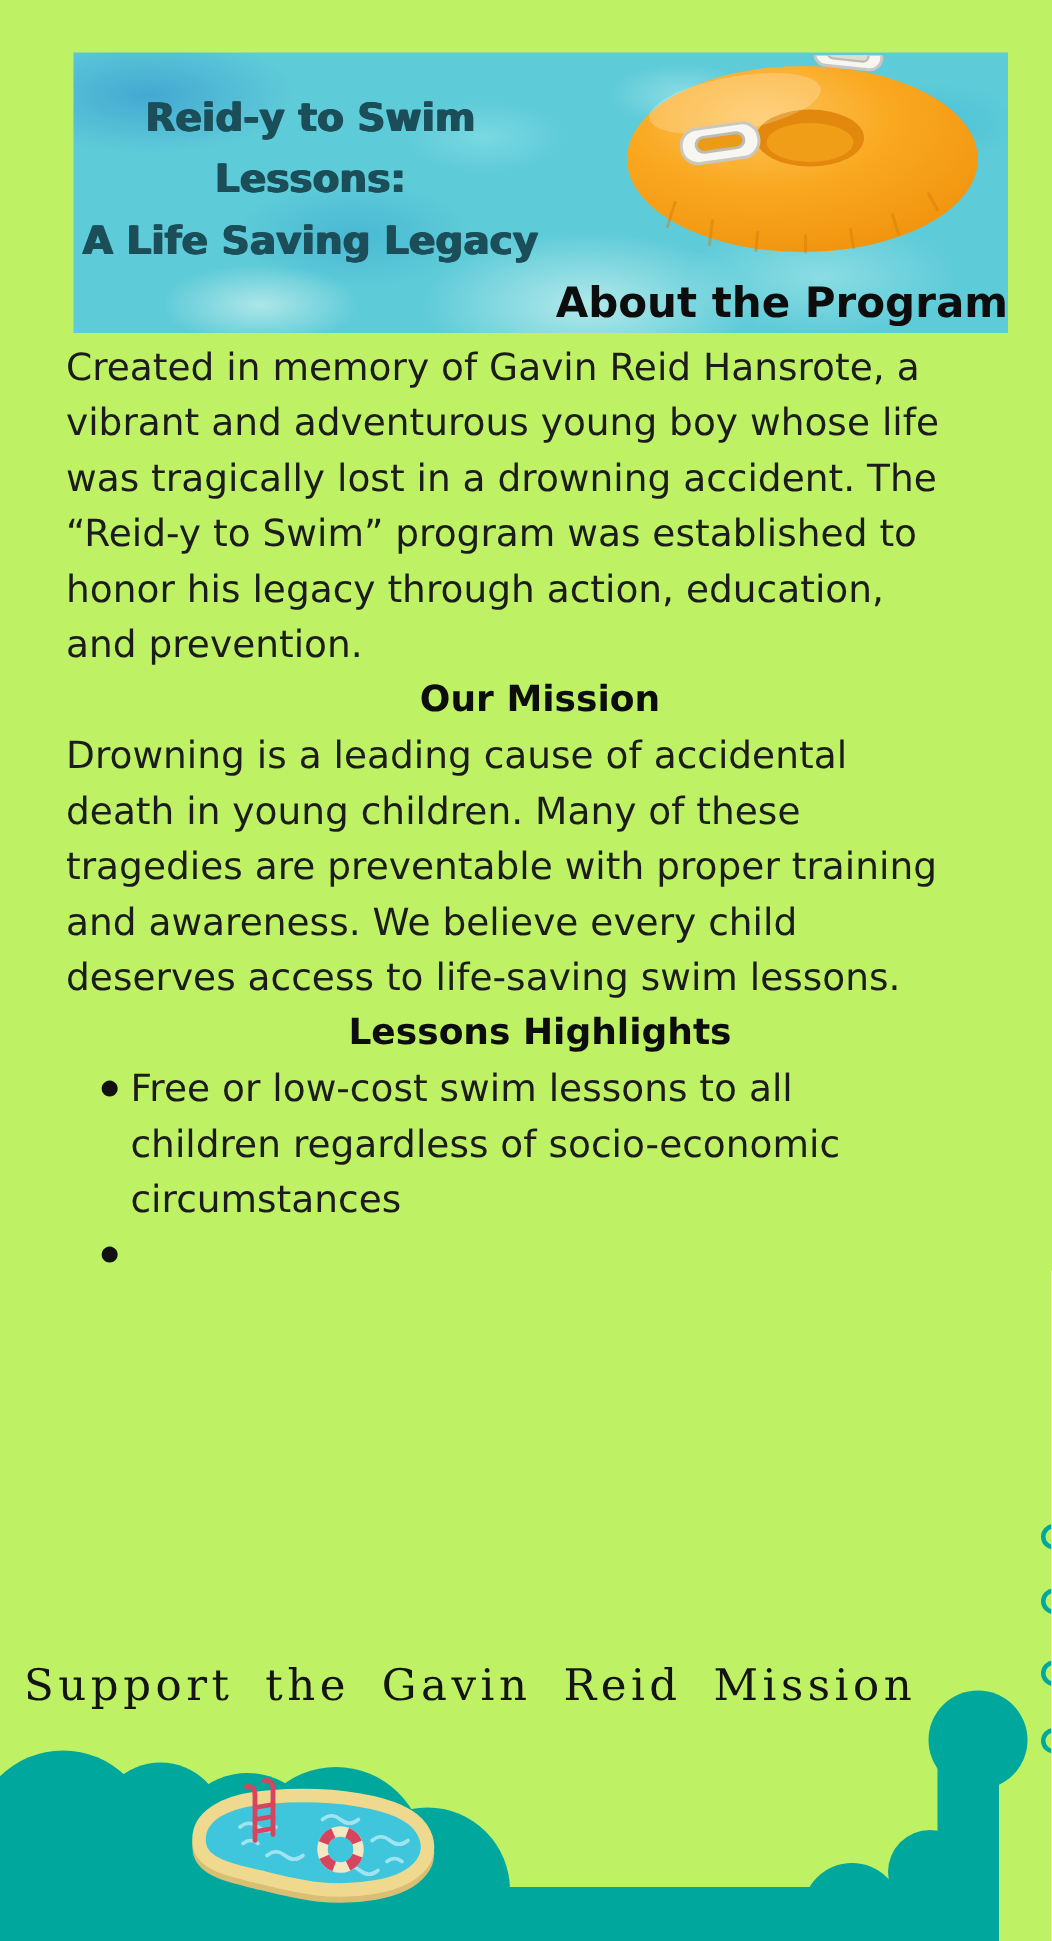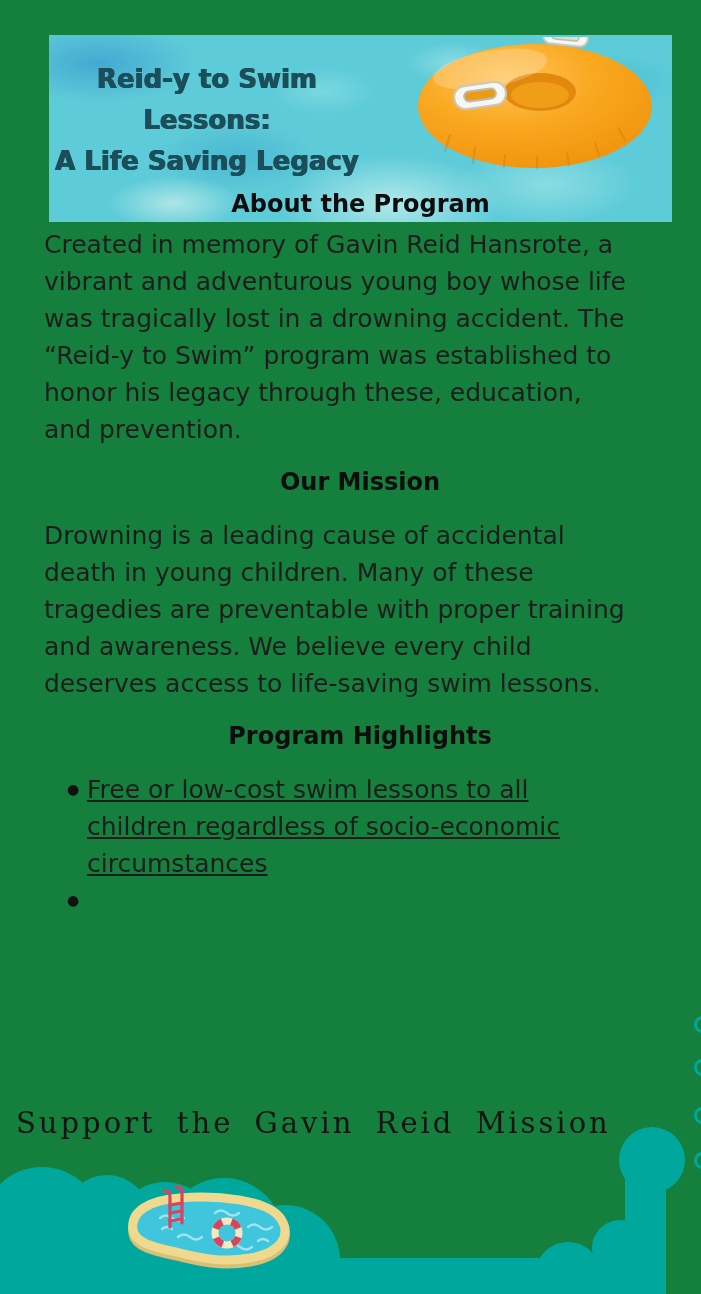--- a/index.html
+++ b/index.html
@@ -1,46 +1,46 @@
 <!DOCTYPE html>
 <html><head>
 <meta charset="utf-8">
 <style>
   html,body{margin:0;padding:0;background:#ffffff;}
-  .page{position:relative;width:701px;height:1294px;background:#15803d;overflow:hidden;
+  .page{position:relative;width:701px;height:1294px;background:#bef264;overflow:hidden;
         font-family:"DejaVu Sans","Liberation Sans",sans-serif;color:#1c1c1c;}
 
   
   .header-photo{position:absolute;left:49px;top:35px;width:623px;height:187px;overflow:hidden;
     background-color:#5ecbd8;
     background-image:
       radial-gradient(ellipse 150px 60px at 8% 15%, rgba(46,140,205,.55), transparent 65%),
       radial-gradient(ellipse 120px 55px at 30% 65%, rgba(35,150,200,.35), transparent 65%),
       radial-gradient(ellipse 170px 75px at 55% 90%, rgba(205,243,240,.75), transparent 65%),
       radial-gradient(ellipse 110px 45px at 20% 90%, rgba(225,248,242,.6), transparent 60%),
       radial-gradient(ellipse 90px 40px at 44% 30%, rgba(140,225,230,.6), transparent 60%),
       radial-gradient(ellipse 140px 60px at 80% 80%, rgba(175,235,235,.55), transparent 65%),
       radial-gradient(ellipse 100px 45px at 92% 25%, rgba(60,185,215,.5), transparent 60%),
       radial-gradient(ellipse 80px 35px at 65% 15%, rgba(190,240,240,.45), transparent 60%);
   }
   .header-title{position:absolute;left:2px;top:24px;width:312px;text-align:center;
     font-weight:bold;font-size:26px;line-height:41px;color:#1b4e59;
     text-shadow:.6px 0 0 currentColor,-.6px 0 0 currentColor;}
-  .header-section-heading{position:absolute;left:0;bottom:4px;width:100%;text-align:center;
-    font-weight:bold;font-size:24px;color:#0d0d0d;}
+  .header-section-heading{position:absolute;left:0;bottom:4px;width:100%;text-align:right;
+    font-weight:bold;font-size:28px;color:#0d0d0d;}
   .float-svg{position:absolute;left:366px;top:2px;}
 
   
   .content{position:absolute;left:44px;top:226px;width:632px;font-size:25px;line-height:37px;}
   .content p{margin:0;white-space:pre-line;}
-  .content h2{margin:16px;font-size:24px;line-height:37px;font-weight:bold;color:#0d0d0d;text-align:center;}
+  .content h2{margin:0;font-size:24px;line-height:37px;font-weight:bold;color:#0d0d0d;text-align:center;}
   ul.highlights{list-style:none;margin:0;padding:0;}
   ul.highlights li{display:flex;margin:0;}
   .dot{flex:0 0 20px;margin-left:23px;font-size:14px;line-height:37px;color:#111;}
-  .li-text{white-space:pre-line;text-decoration:underline;}
+  .li-text{white-space:pre-line;}
 
   
   .cta{position:absolute;left:16px;top:1103px;width:701px;text-align:left;
     font-family:cursive, "DejaVu Serif", serif;font-size:29px;line-height:40px;color:#141414;
     letter-spacing:3px;word-spacing:9px;}
 
   
   .teal{background:#00a79d;}
   .wave-base{position:absolute;left:0;top:1258px;width:666px;height:36px;}
   .bump{position:absolute;border-radius:50%;}
@@ -99,29 +99,29 @@
       <div>A Life Saving Legacy</div>
     </div>
     <div class="header-section-heading">About the Program</div>
   </div>
 
   <div class="content">
     <p>Created in memory of Gavin Reid Hansrote, a
 vibrant and adventurous young boy whose life
 was tragically lost in a drowning accident. The
 “Reid-y to Swim” program was established to
-honor his legacy through these, education,
+honor his legacy through action, education,
 and prevention.</p>
     <h2>Our Mission</h2>
     <p>Drowning is a leading cause of accidental
 death in young children. Many of these
 tragedies are preventable with proper training
 and awareness. We believe every child
 deserves access to life-saving swim lessons.</p>
-    <h2>Program Highlights</h2>
+    <h2>Lessons Highlights</h2>
     <ul class="highlights">
       <li>
         <span class="dot">●</span>
         <span class="li-text">Free or low-cost swim lessons to all
 children regardless of socio-economic
 circumstances</span>
       </li>
       <li>
         <span class="dot">●</span>
       </li>

